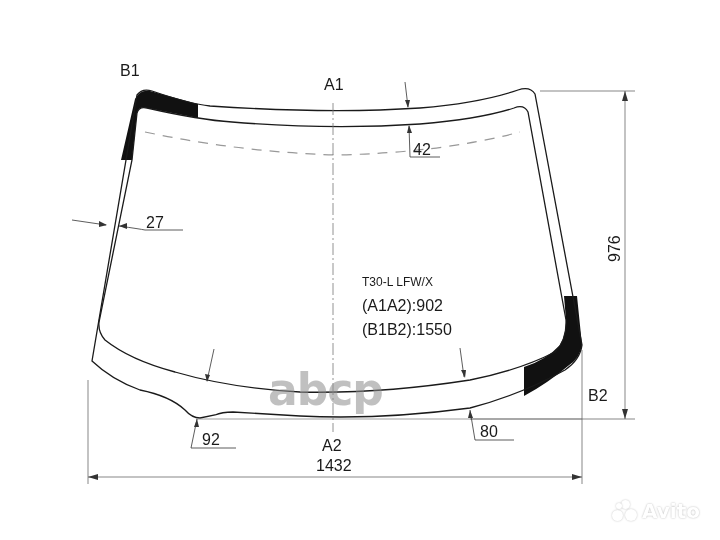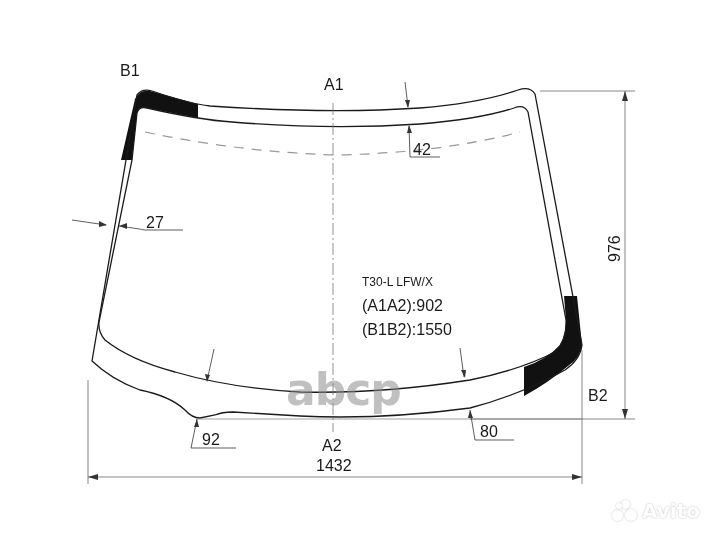--- a/index.html
+++ b/index.html
@@ -76,21 +76,21 @@
   <text class="lbl" x="146" y="228" font-size="16">27</text>
   <text class="lbl" x="202" y="445" font-size="16">92</text>
   <text class="lbl" x="480" y="437" font-size="16">80</text>
   <text class="lbl" x="316" y="471" font-size="16">1432</text>
   <text class="lbl" x="0" y="0" font-size="16" transform="translate(620,262) rotate(-90)">976</text>
   <text class="lbl" x="362" y="286" font-size="12">T30-L LFW/X</text>
   <text class="lbl" x="362" y="311" font-size="16">(A1A2):902</text>
   <text class="lbl" x="362" y="335" font-size="16">(B1B2):1550</text>
 </svg>
 
-<div class="wm" style="left:286px; top:364px; font-size:44px; letter-spacing:-1px;">abcp</div>
+<div class="wm" style="left:268px; top:364px; font-size:44px; letter-spacing:-1px;">abcp</div>
 
 <div class="avito">
   <div class="dots">
     <span style="left:0;top:10px;width:11px;height:11px;"></span>
     <span style="left:9px;top:0;width:9px;height:9px;"></span>
     <span style="left:13px;top:9px;width:12px;height:12px;"></span>
     <span style="left:4px;top:3px;width:6px;height:6px;"></span>
   </div>
   <span class="txt">Avito</span>
 </div>

